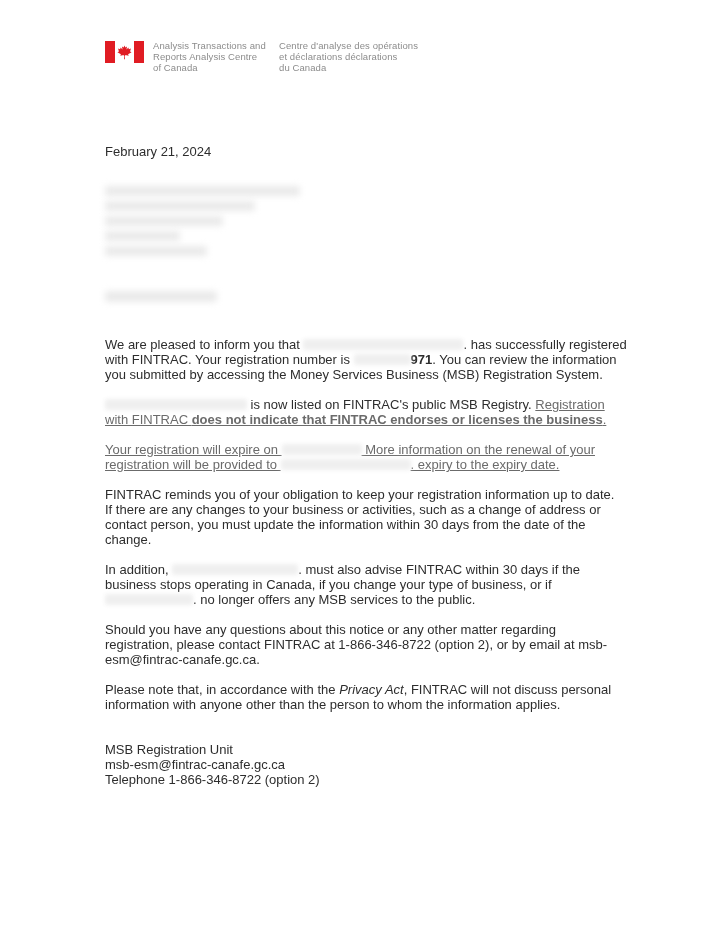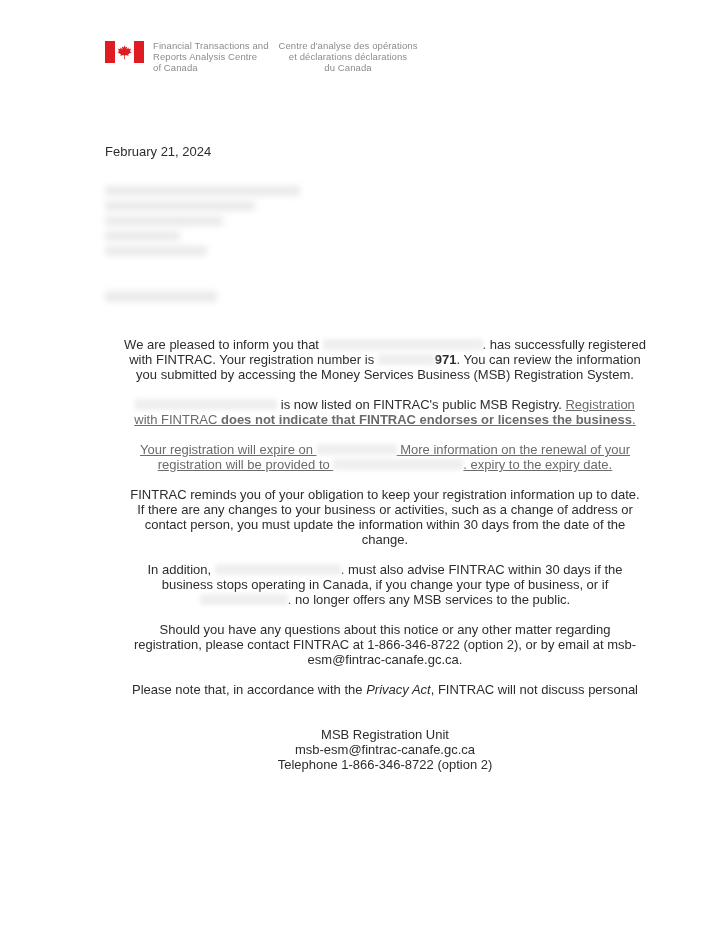--- a/index.html
+++ b/index.html
@@ -13,34 +13,34 @@
   }
 
   
   .letterhead { position:absolute; left:105px; top:40px; display:flex; align-items:flex-start; }
   .flag { width:39px; height:22px; display:flex; flex:0 0 auto; margin-top:1px; }
   .flag .band { width:10px; height:100%; background:var(--flag-red,#e01c23); }
   .flag .leaf-field { width:19px; height:100%; display:flex; align-items:center; justify-content:center; background:#fff; }
   .leaf-svg { width:15px; height:15px; color:var(--flag-red,#e01c23); display:block; }
   .org-name { font-size:9.5px; line-height:11px; color:#8c8c8c; letter-spacing:0.1px; }
   .org-name-en { margin-left:9px; width:116px; }
-  .org-name-fr { margin-left:4px; width:150px;text-align:center; }
+  .org-name-fr { margin-left:10px; width:150px; }
 
   
   .date-line { position:absolute; left:105px; top:144px; font-size:13px; line-height:15px; }
 
   
   .recipient { position:absolute; left:105px; top:186px; }
   .blur-line { height:10px; background:var(--redaction,#eaeaea); border-radius:3px; margin-bottom:5px; filter:blur(3px); }
   .salutation-blur { position:absolute; left:105px; top:291px; height:11px; background:var(--redaction,#eaeaea); border-radius:3px; filter:blur(3px); }
 
   
   .letter-body { position:absolute; left:105px; top:337px; width:560px; font-size:13px; }
   .para { margin:0 0 15px 0; }
-  .line { height:15px; line-height:15px; white-space:pre;text-align:center; }
+  .line { height:15px; line-height:15px; white-space:pre; }
   .seg-b { font-weight:bold; }
   .seg-i { font-style:italic; }
   .seg-m { color:var(--muted,#6b6b6b);text-decoration:underline; }
   .redact {
     display:inline-block; height:11px; border-radius:2px;
     background:var(--redaction-inline,#efefef);
     filter:blur(2px); vertical-align:-1px;
   }
 
   
@@ -56,21 +56,21 @@
     <div class="flag">
       <div class="band"></div>
       <div class="leaf-field">
         <svg class="leaf-svg" viewBox="0 0 100 100" aria-hidden="true">
           <path fill="currentColor" d="M50 3 L44 16 L33 10 L37 30 L24 17 L21 28 L7 24 L13 43 L3 48 L26 62 L22 71 L45 66 L45 72 L48 72 L47 95 L53 95 L52 72 L55 72 L55 66 L78 71 L74 62 L97 48 L87 43 L93 24 L79 28 L76 17 L63 30 L67 10 L56 16 Z"></path>
         </svg>
       </div>
       <div class="band"></div>
     </div>
     <div class="org-name org-name-en">
-      <div>Financial Transactions and</div>
+      <div>Analysis Transactions and</div>
       <div>Reports Analysis Centre</div>
       <div>of Canada</div>
     </div>
     <div class="org-name org-name-fr">
       <div>Centre d'analyse des opérations</div>
       <div>et déclarations déclarations</div>
       <div>du Canada</div>
     </div>
   </div>
 
@@ -112,20 +112,21 @@
         <div class="line"><span>business stops operating in Canada, if you change your type of business, or if</span></div>
         <div class="line"><span class="redact" style="width: 88px;"></span><span>. no longer offers any MSB services to the public.</span></div>
       </div>
       <div class="para">
         <div class="line"><span>Should you have any questions about this notice or any other matter regarding</span></div>
         <div class="line"><span>registration, please contact FINTRAC at 1-866-346-8722 (option 2), or by email at msb-</span></div>
         <div class="line"><span>esm@fintrac-canafe.gc.ca.</span></div>
       </div>
       <div class="para">
         <div class="line"><span>Please note that, in accordance with the </span><span class="seg-i">Privacy Act</span><span>, FINTRAC will not discuss personal</span></div>
+        <div class="line"><span>information with anyone other than the person to whom the information applies.</span></div>
       </div>
       <div class="signature">
       <div class="line">MSB Registration Unit</div>
       <div class="line">msb-esm@fintrac-canafe.gc.ca</div>
       <div class="line">Telephone 1-866-346-8722 (option 2)</div>
     </div>
   </div>
 
 </div>
 

